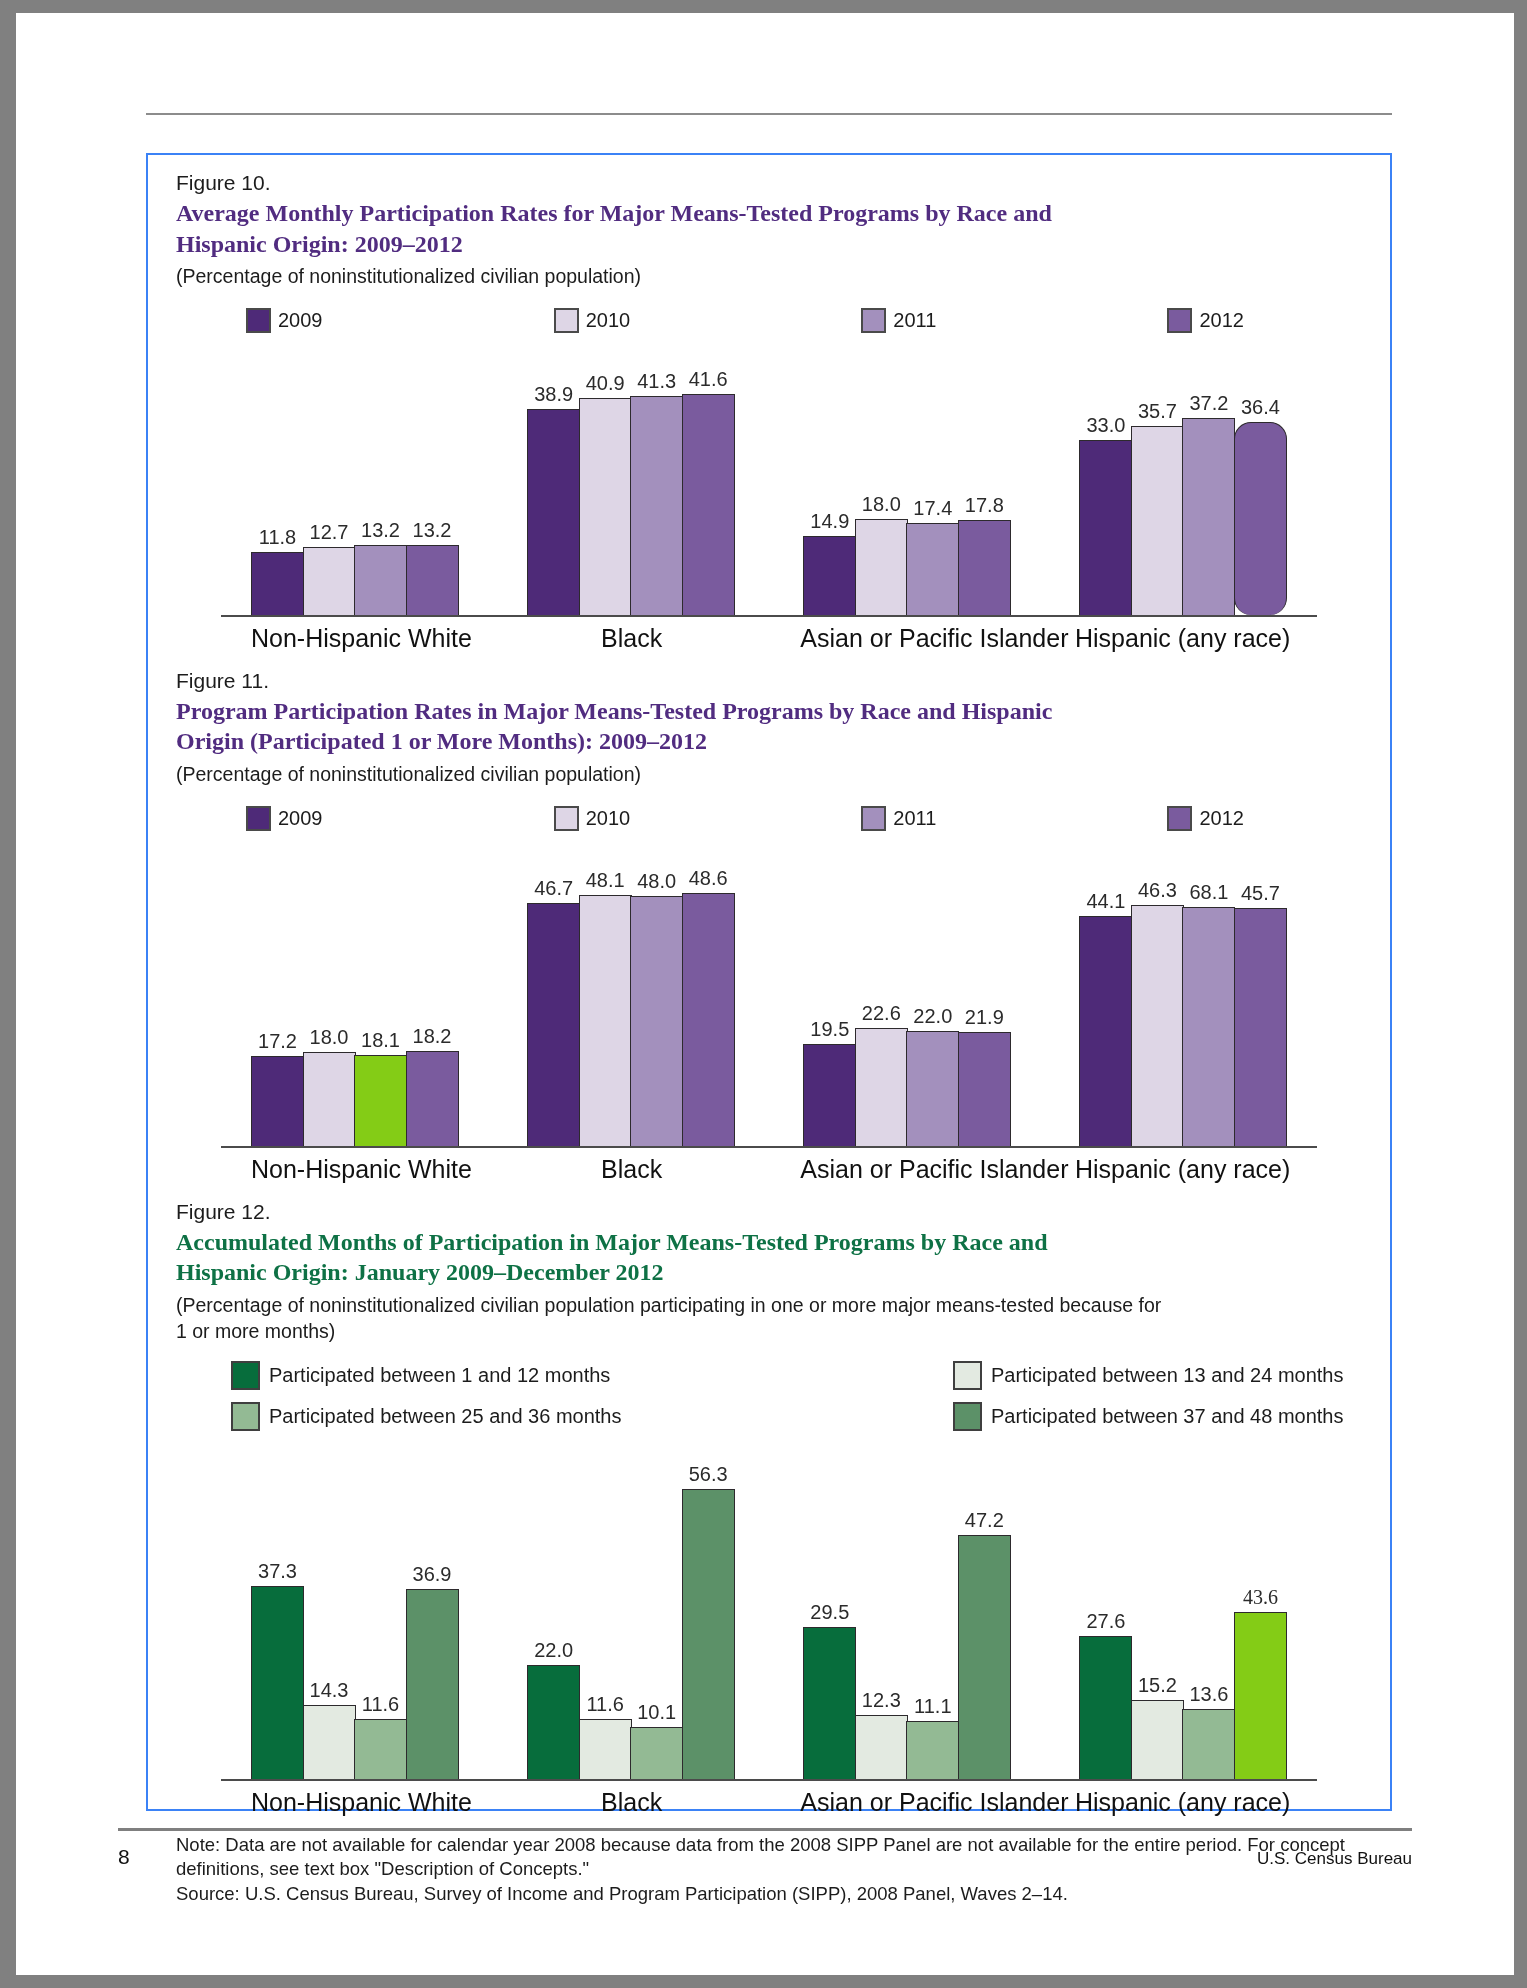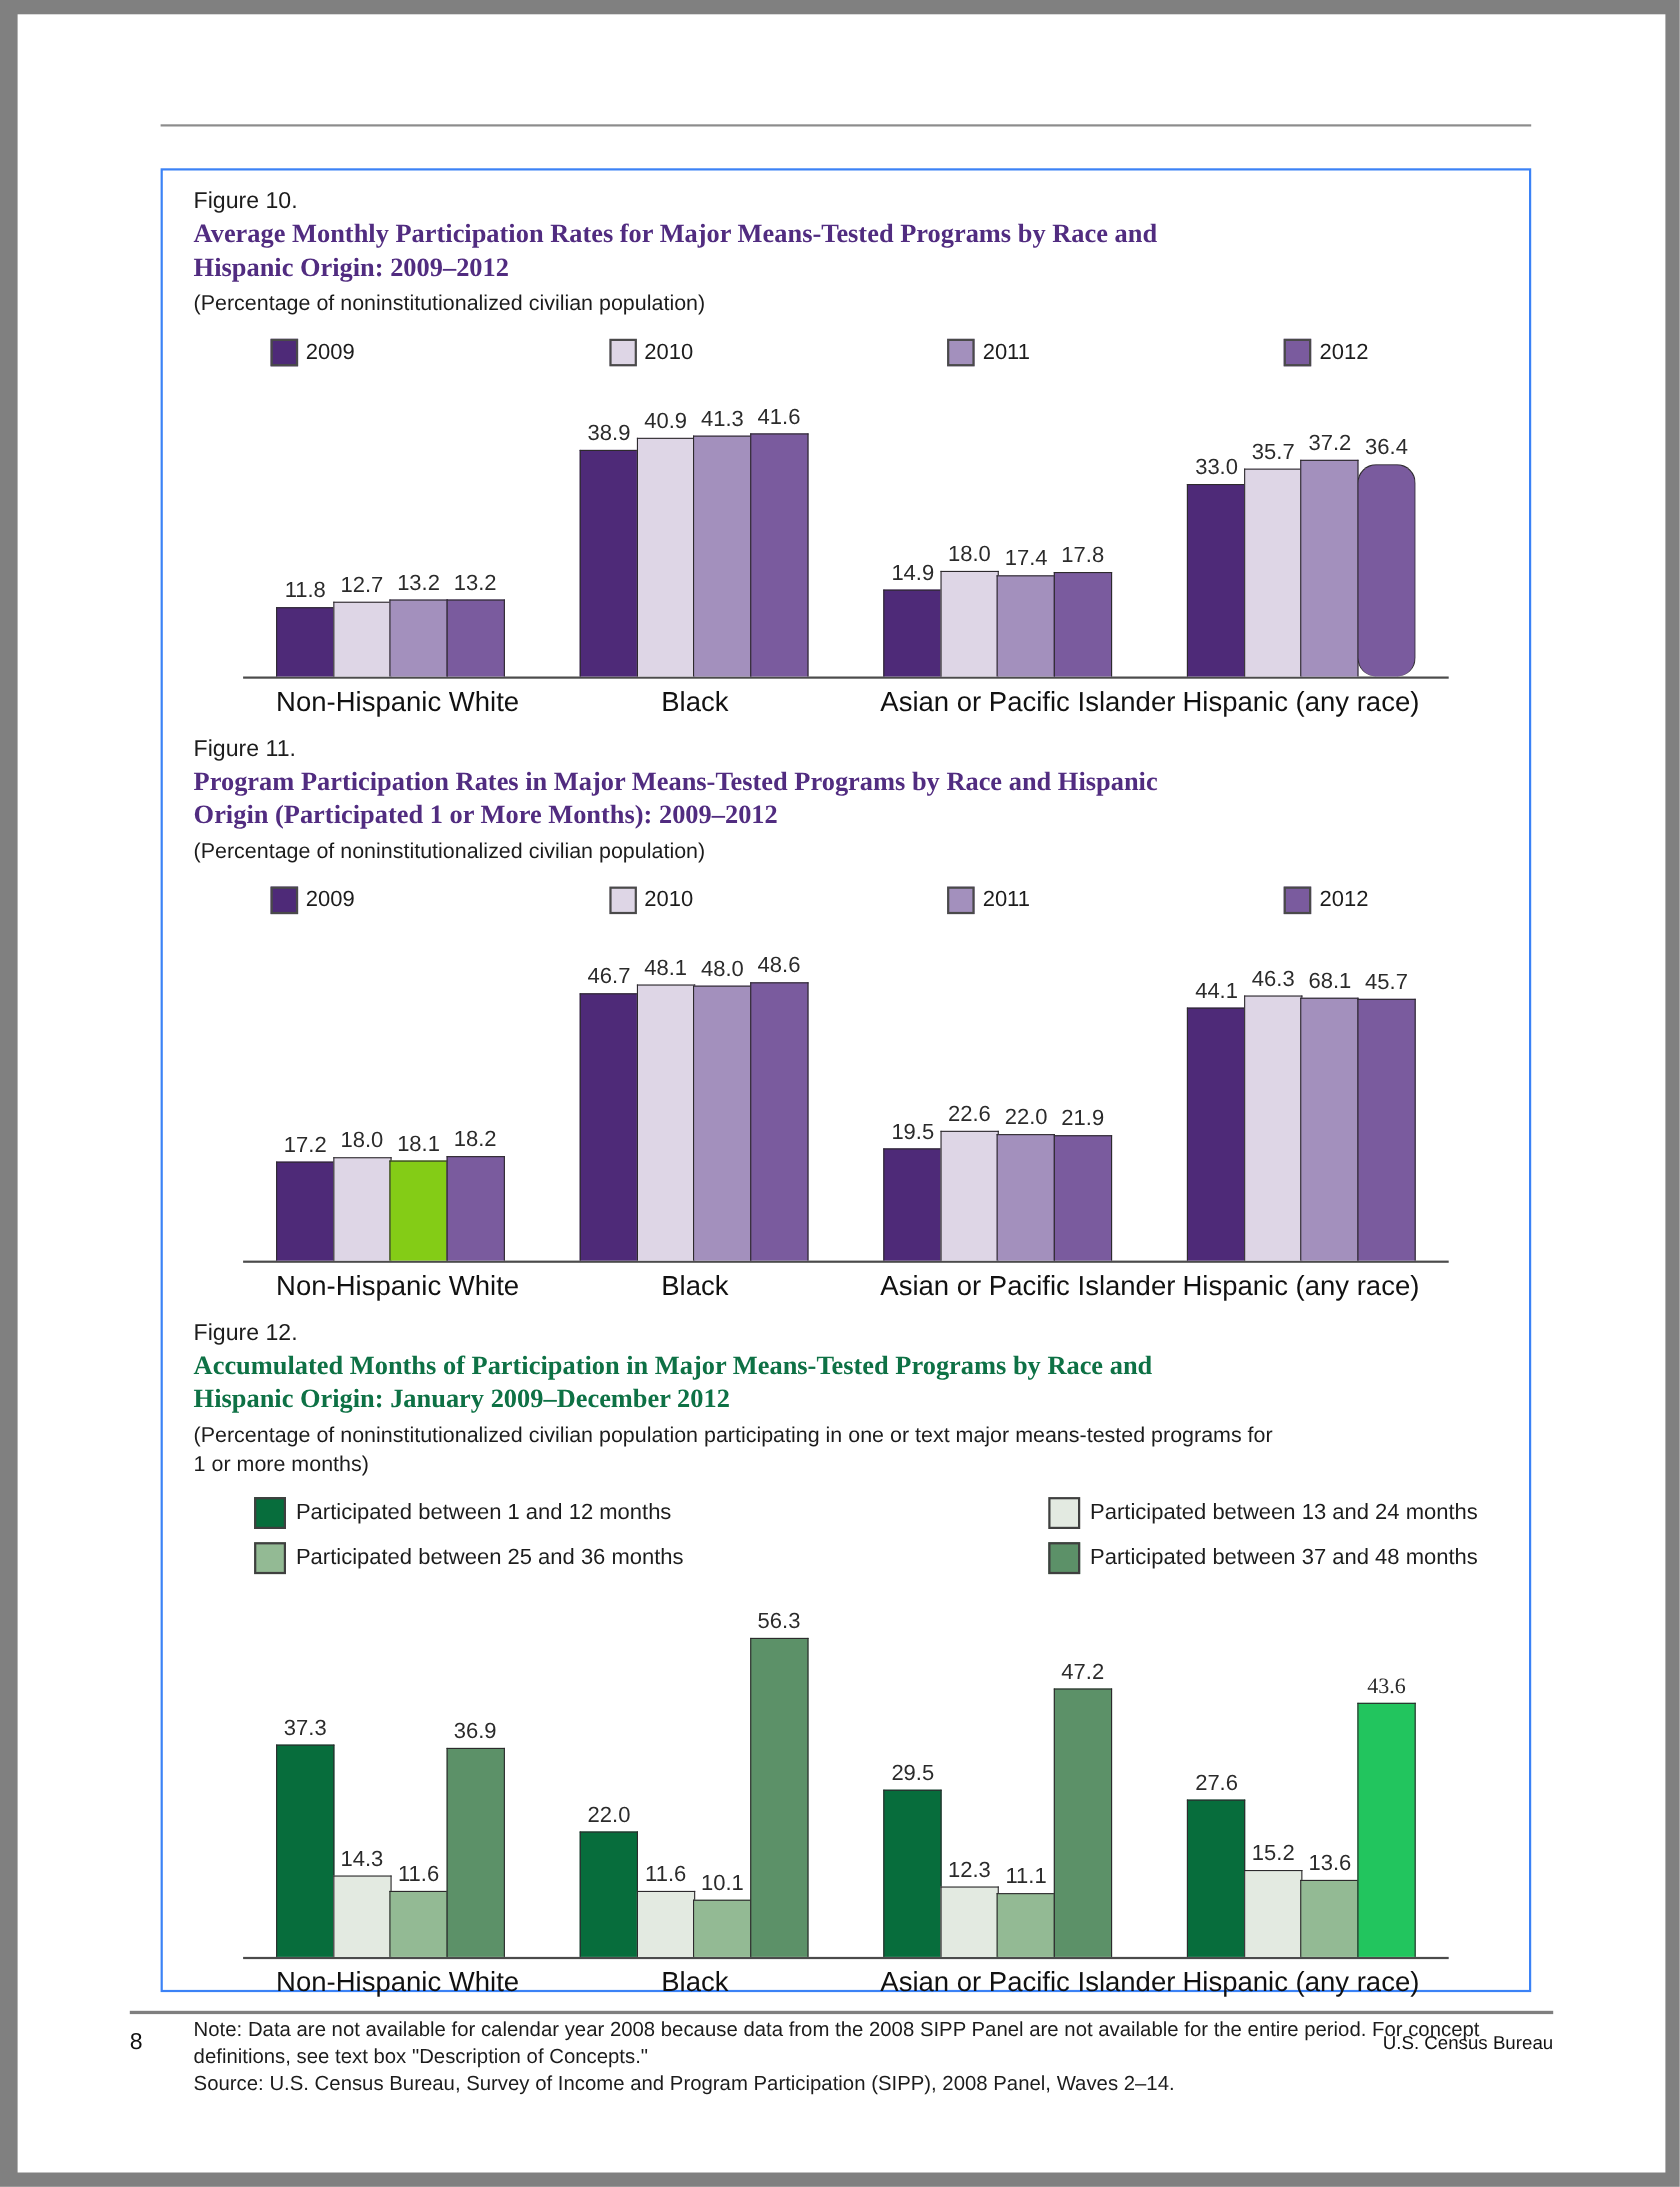--- a/index.html
+++ b/index.html
@@ -230,21 +230,21 @@
             <div class="cat">Hispanic (any race)</div>
           </div>
         </section>
       <section class="figure">
           <div class="fig-label">Figure 12.</div>
           <div class="fig-title" style="color: rgb(14, 113, 69);">
             <div>Accumulated Months of Participation in Major Means-Tested Programs by Race and</div>
             <div>Hispanic Origin: January 2009–December 2012</div>
           </div>
           <div class="fig-subtitle">
-            <div>(Percentage of noninstitutionalized civilian population participating in one or text major means-tested programs for</div>
+            <div>(Percentage of noninstitutionalized civilian population participating in one or more major means-tested because for</div>
             <div>1 or more months)</div>
           </div>
           <div class="legend-grid">
             <div class="lg-item">
               <span class="sw sw-lg" style="background: rgb(7, 109, 60);"></span>
               <span>Participated between 1 and 12 months</span>
             </div>
             <div class="lg-item">
               <span class="sw sw-lg" style="background: rgb(227, 234, 225);"></span>
               <span>Participated between 13 and 24 months</span>
@@ -304,21 +304,21 @@
             <div class="group">
               <div class="bar" style="height: 142.14px; background: rgb(7, 109, 60);">
                 <span class="val">27.6</span>
               </div>
               <div class="bar" style="height: 78.28px; background: rgb(227, 234, 225);">
                 <span class="val">15.2</span>
               </div>
               <div class="bar" style="height: 70.04px; background: rgb(147, 186, 148);">
                 <span class="val">13.6</span>
               </div>
-              <div class="bar" style="height: 231px; background: #22c55e; font-family: Liberation Serif, serif;">
+              <div class="bar" style="height: 167px; background: #84cc16; font-family: Liberation Serif, serif;">
                 <span class="val">43.6</span>
               </div>
             </div>
           </div>
           <div class="cats">
             <div class="cat">Non-Hispanic White</div>
             <div class="cat">Black</div>
             <div class="cat">Asian or Pacific Islander</div>
             <div class="cat">Hispanic (any race)</div>
           </div>

